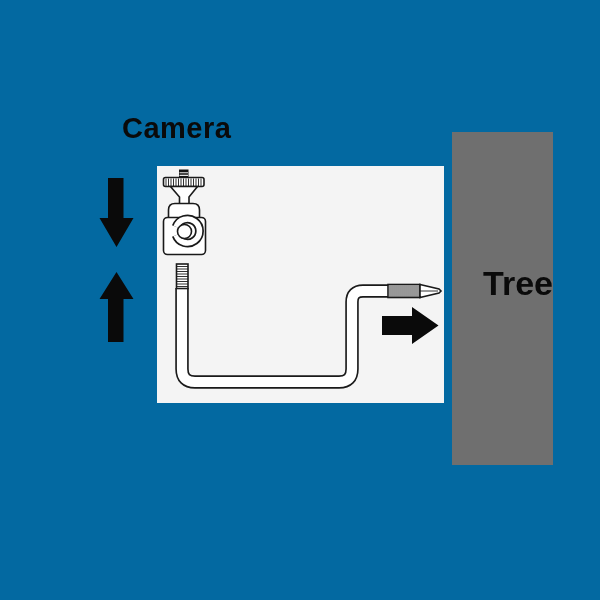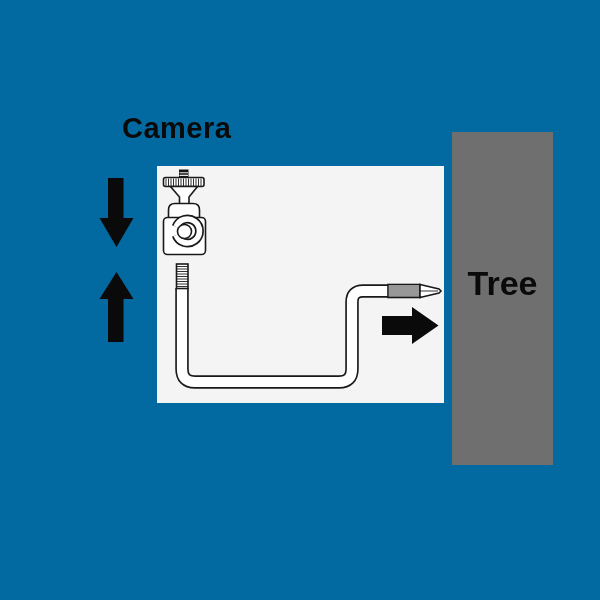--- a/index.html
+++ b/index.html
@@ -20,21 +20,21 @@
     font-weight: 700;
     color: #0a0a0a;
     letter-spacing: 0.5px;
     white-space: nowrap;
   }
   .tree-label {
     position: absolute;
     left: 452px;
     top: 264px;
     width: 101px;
-    text-align: center;
+    text-align: right;
     font-size: 34px;
     font-weight: 700;
     color: #0a0a0a;
     white-space: nowrap;
   }
   
   .outlined { fill: #ffffff; stroke: #1a1a1a; stroke-width: 1.6; }
   .dark-fill { fill: #141414; stroke: #141414; stroke-width: 1; }
   .hatch { fill: none; stroke: #1a1a1a; stroke-width: 0.9; }
   .hatch-light { fill: none; stroke: #e8e8e8; stroke-width: 1.1; }

